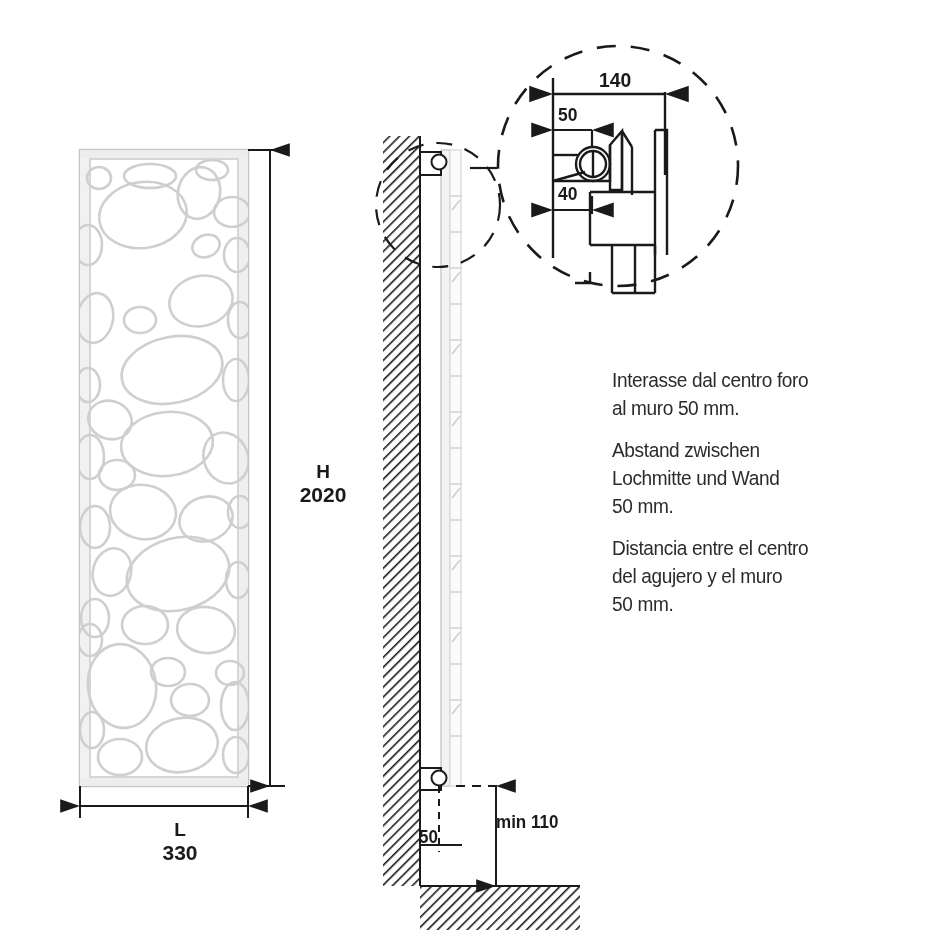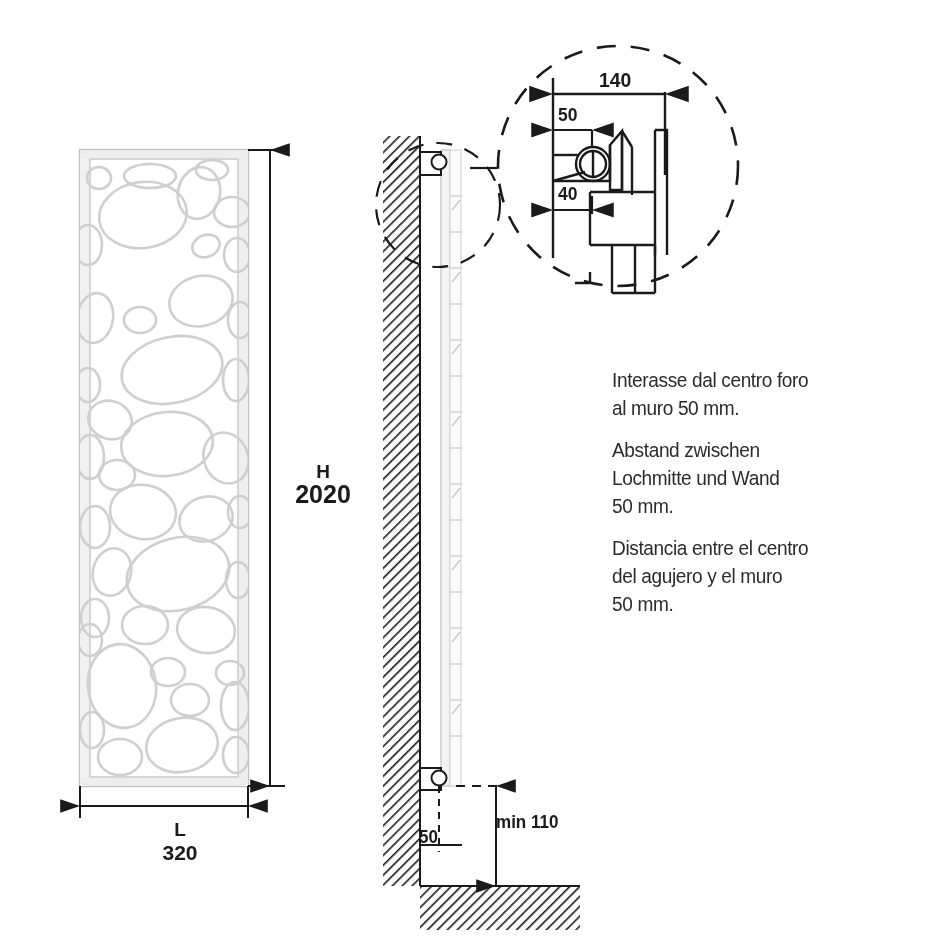--- a/index.html
+++ b/index.html
@@ -66,21 +66,21 @@
     position: absolute;
     left: 288px;
     top: 460px;
     width: 70px;
     text-align: center;
     font-size: 19px;
     line-height: 23px;
     color: #1a1a1a;
   }
   .hlabel .k { font-weight: 700; display:block; }
-  .hlabel .v { font-weight: 700; display:block; font-size: 25px; }
+  .hlabel .v { font-weight: 700; display:block; font-size: 21px; }
 
   .llabel {
     position: absolute;
     left: 135px;
     top: 818px;
     width: 90px;
     text-align: center;
     font-size: 19px;
     line-height: 23px;
     color: #1a1a1a;
@@ -297,21 +297,21 @@
   <div class="dimtext dim-min110">min 110</div>
   <div class="dimtext dim-50b">50</div>
 
   <div class="hlabel">
     <span class="k">H</span>
     <span class="v">2020</span>
   </div>
 
   <div class="llabel">
     <span class="k">L</span>
-    <span class="v">320</span>
+    <span class="v">330</span>
   </div>
 
   <div id="notes">
       <div class="note-block">
         <div class="note-line">Interasse dal centro foro</div>
         <div class="note-line">al muro 50 mm.</div>
       </div>
       <div class="note-block">
         <div class="note-line">Abstand zwischen</div>
         <div class="note-line">Lochmitte und Wand</div>

